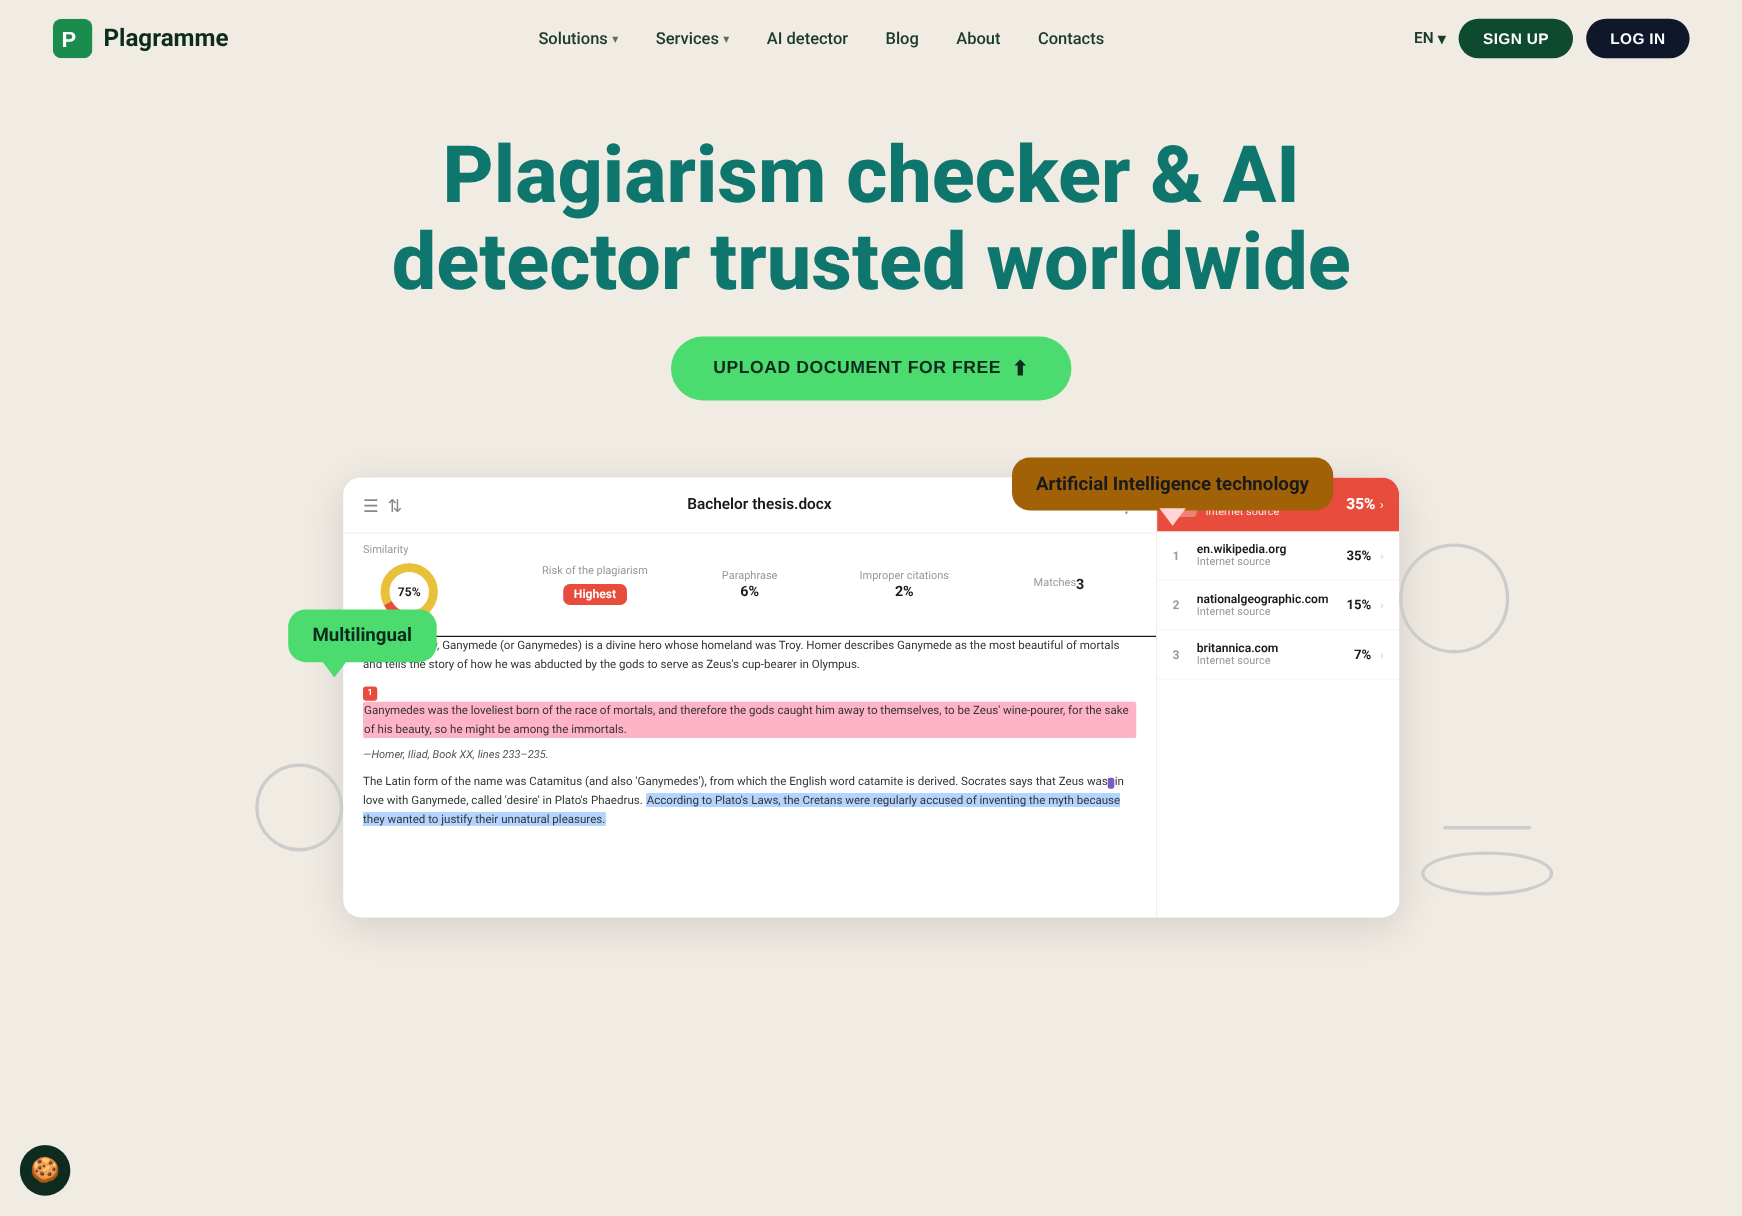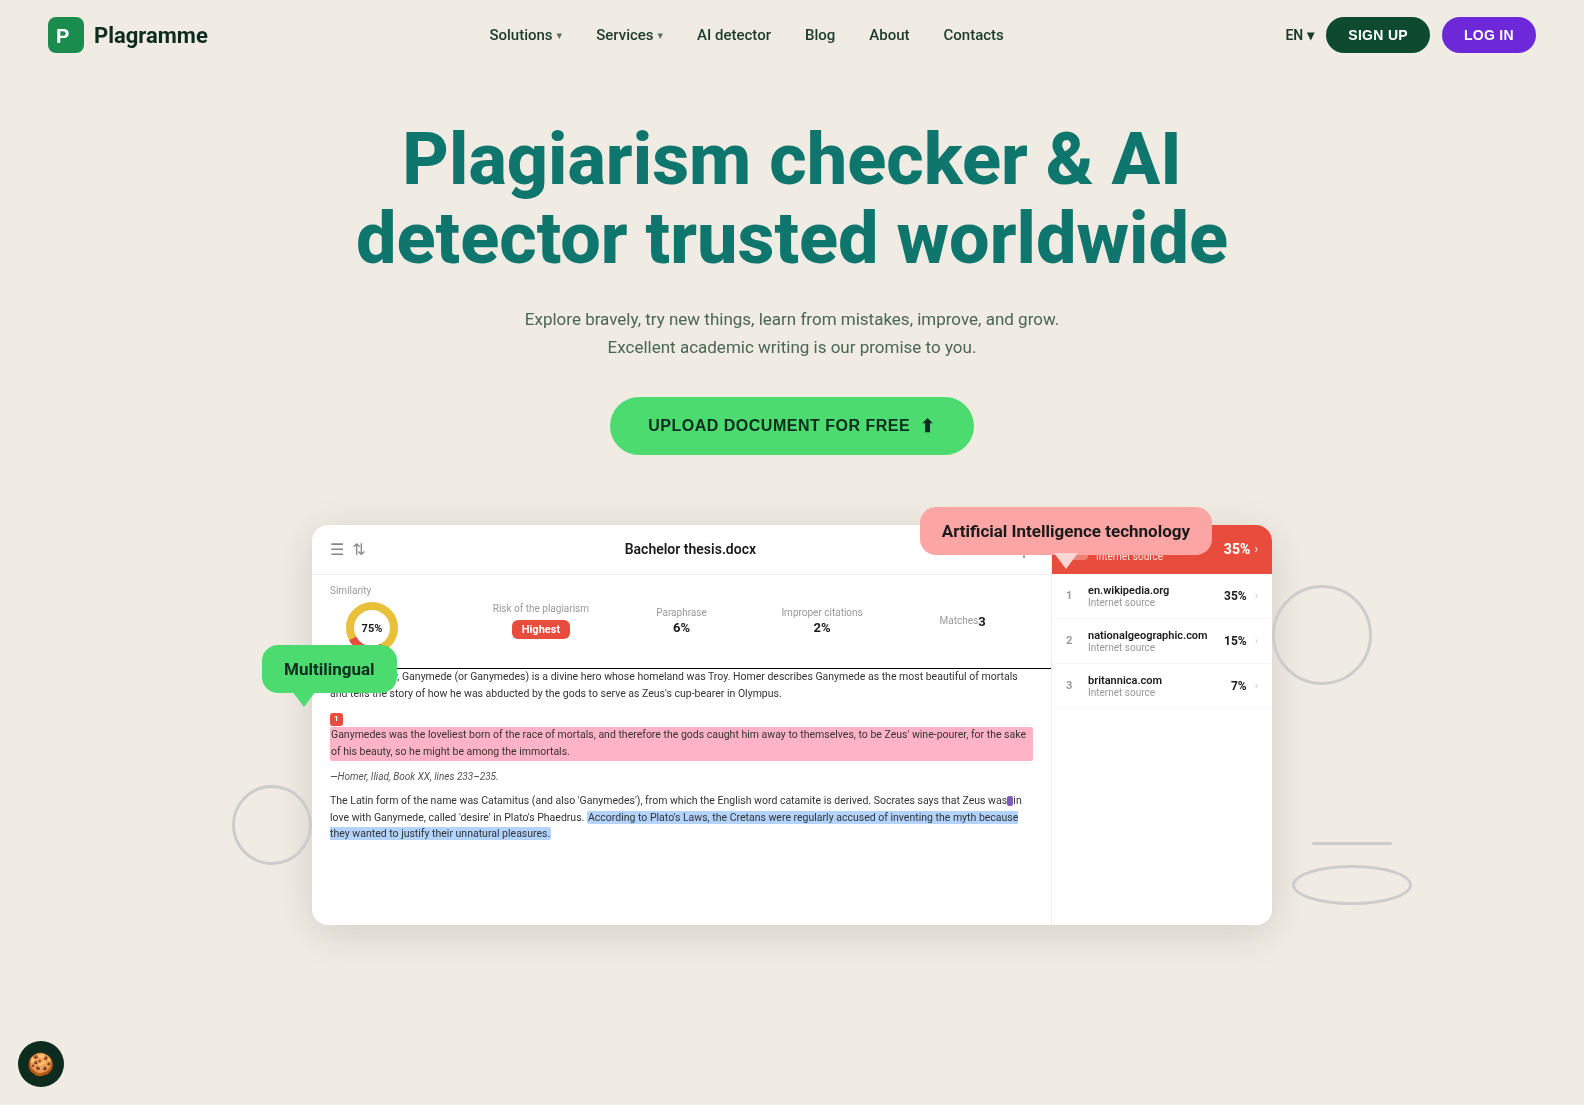--- a/index.html
+++ b/index.html
@@ -76,21 +76,21 @@
       color: #fff;
       border: none;
       border-radius: 24px;
       padding: 10px 22px;
       font-size: 14px;
       font-weight: 700;
       cursor: pointer;
       letter-spacing: 0.3px;
     }
     .btn-login {
-      background: #6d28d9;
+      background: #0f172a;
       color: #fff;
       border: none;
       border-radius: 24px;
       padding: 10px 22px;
       font-size: 14px;
       font-weight: 700;
       cursor: pointer;
       letter-spacing: 0.3px;
     }
 
@@ -144,21 +144,21 @@
     
     .bubble {
       position: absolute;
       border-radius: 16px;
       padding: 14px 22px;
       font-size: 17px;
       font-weight: 700;
       z-index: 20;
     }
     .bubble-ai {
-      background: #fca5a5;
+      background: #a16207;
       color: #1a1a1a;
       top: -18px;
       right: 80px;
     }
     .bubble-multilingual {
       background: #4cdb6e;
       color: #0d2b1e;
       top: 120px;
       left: -30px;
     }
@@ -452,21 +452,20 @@
     <button class="btn-signup">SIGN UP</button>
     <button class="btn-login">LOG IN</button>
   </div>
 </nav>
 
 <section class="hero">
   <h1>
     <span>Plagiarism checker &amp; AI</span><br>
     <span>detector trusted worldwide</span>
   </h1>
-  <p class="hero-subtitle">Explore bravely, try new things, learn from mistakes, improve, and grow. Excellent academic writing is our promise to you.</p>
   <button class="btn-upload">
     <span>UPLOAD DOCUMENT FOR FREE</span>
     <span class="upload-icon">⬆</span>
   </button>
 </section>
 
 <div class="demo-section">
 
   <div class="bubble bubble-ai">
     <span>Artificial Intelligence technology</span>

